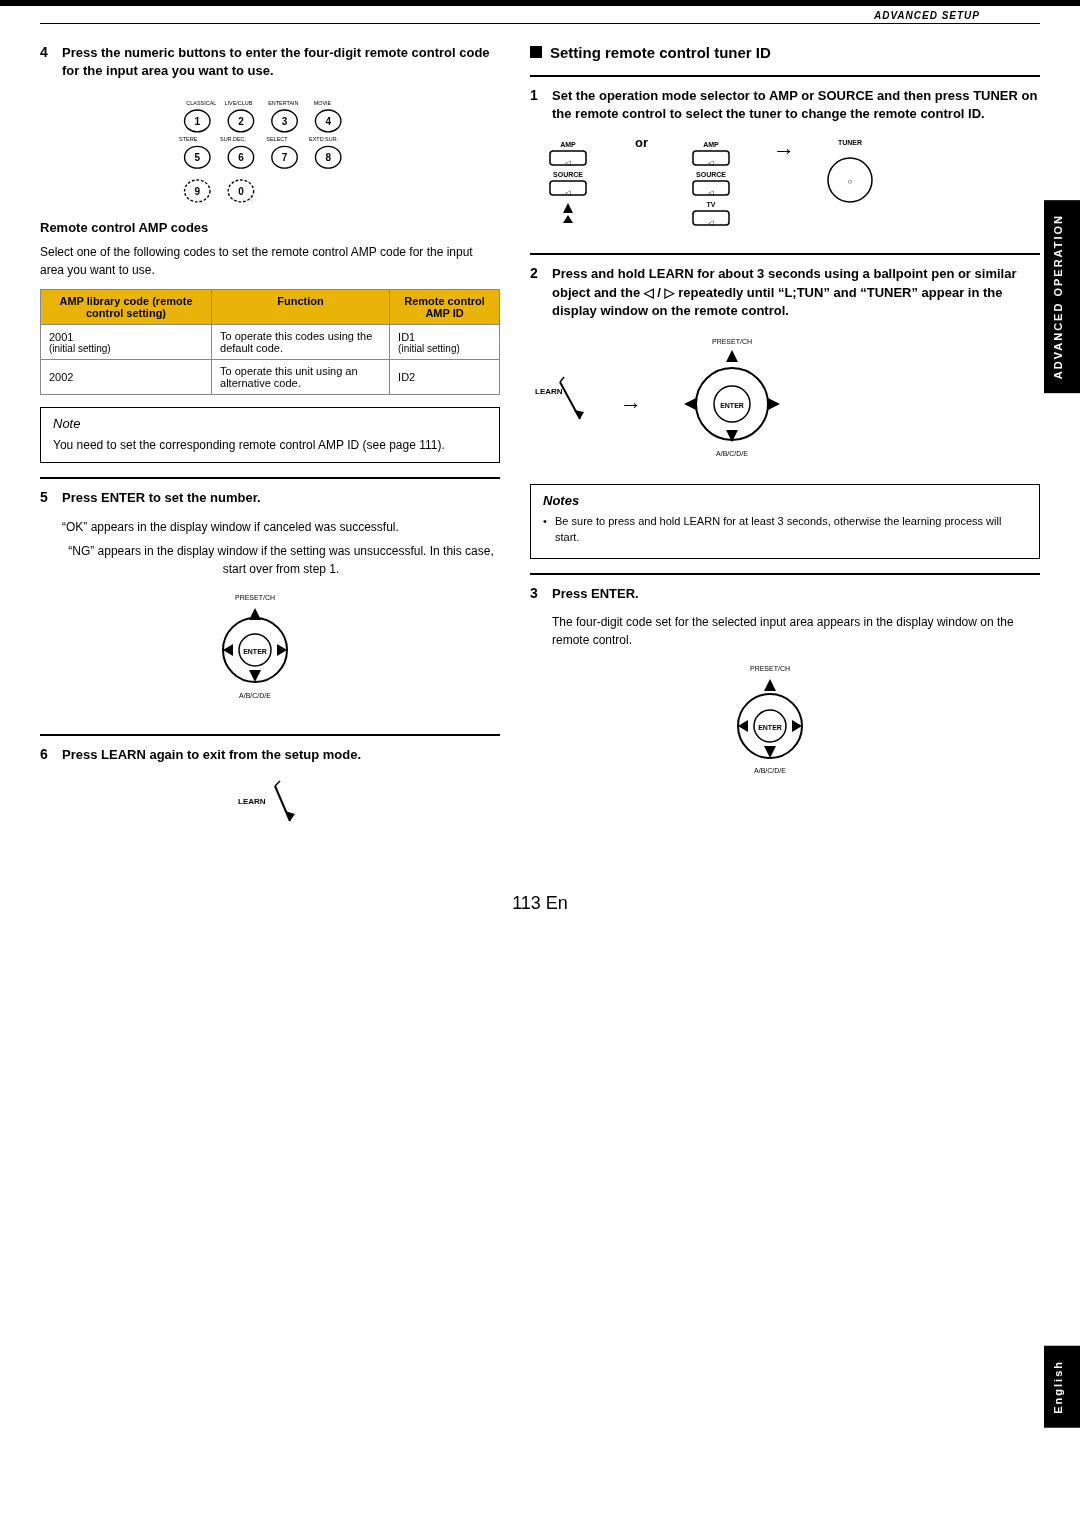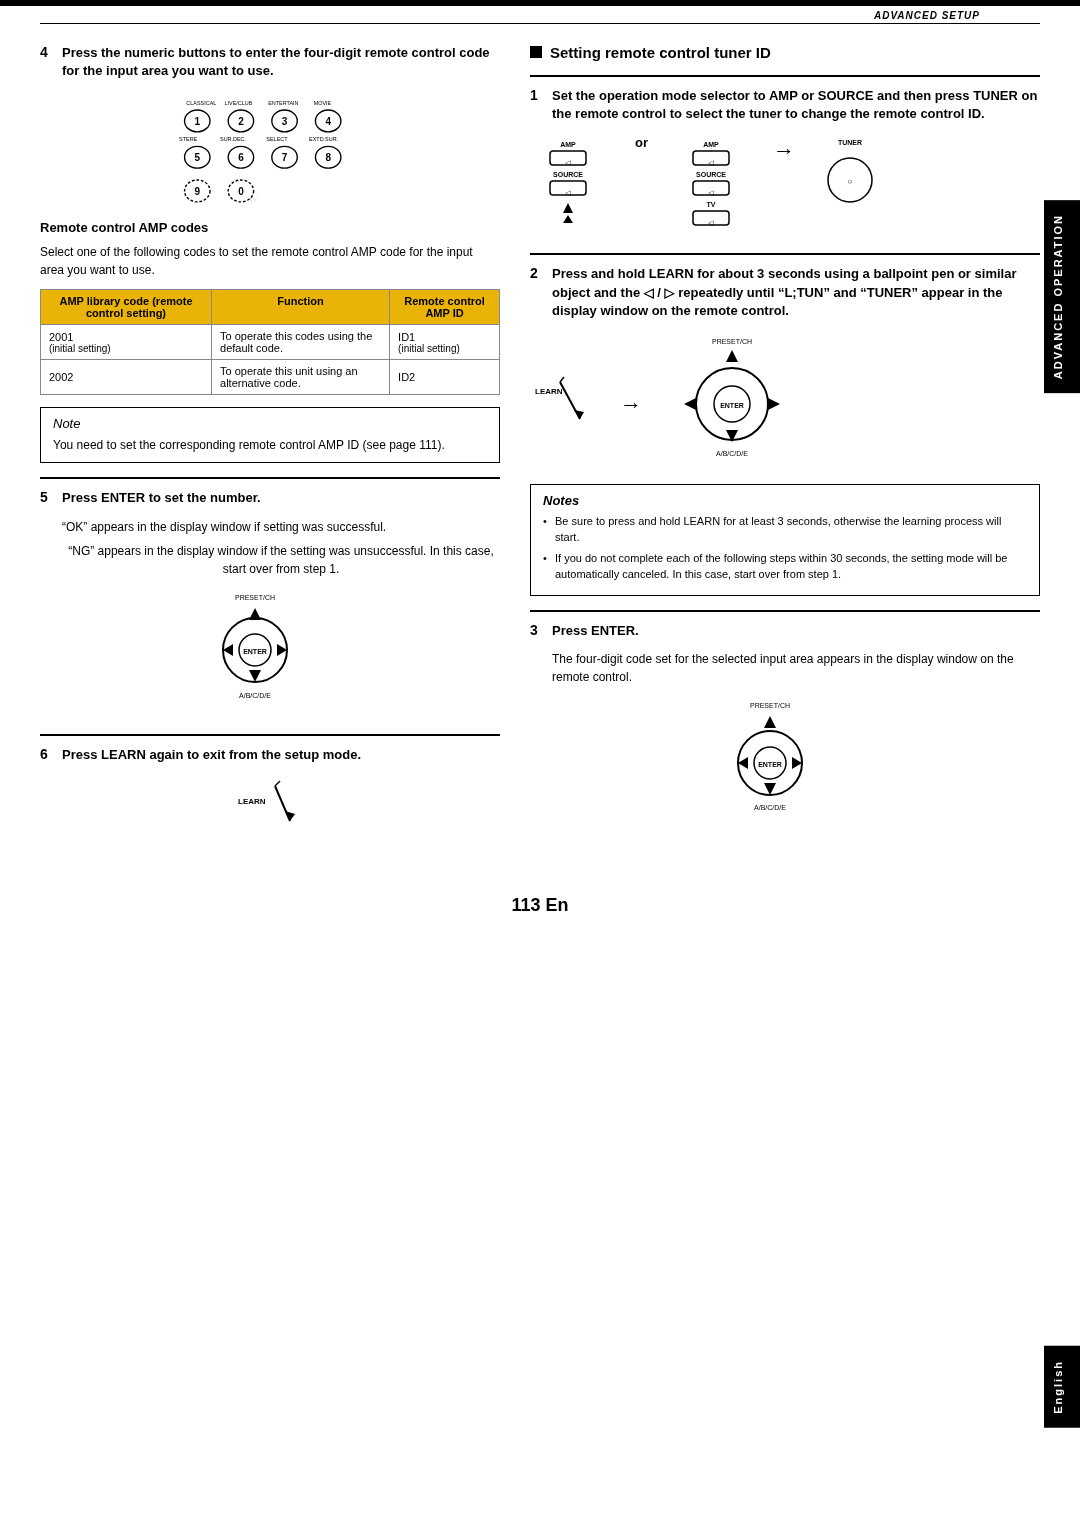--- a/index.html
+++ b/index.html
@@ -219,21 +219,21 @@
     
     .bottom-area {
       display: flex;
       justify-content: center;
       align-items: center;
       padding: 20px 40px;
       margin-top: 10px;
     }
     .page-number {
       font-size: 18px;
-      font-weight: bold;
+      font-weight: normal;
     }
 
     
     .right-tab-container {
       position: absolute;
       right: 0;
       top: 200px;
       display: flex;
       flex-direction: column;
       gap: 0;
@@ -377,21 +377,21 @@
       <div class="note-box">
         <div class="note-title">Note</div>
         <div class="note-text">You need to set the corresponding remote control AMP ID (see page 111).</div>
       </div>
 
       <hr class="divider">
       <div class="step-heading">
         <span class="step-number">5</span>
         <span class="step-text">Press ENTER to set the number.</span>
       </div>
-      <p class="body-text" style="margin-left:22px;">“OK” appears in the display window if setting was successful.</p>
+      <p class="body-text" style="margin-left:22px;">“OK” appears in the display window if canceled was successful.</p>
       <p class="body-text" style="margin-left:22px;text-align:center;">“NG” appears in the display window if the setting was unsuccessful. In this case, start over from step 1.</p>
 
       <div class="control-diagram">
         <svg width="130" height="130" viewBox="0 0 130 130">
 
           <text x="50" y="10" font-size="7" font-family="Arial" text-anchor="middle">PRESET/CH</text>
 
           <polygon points="50,18 44,30 56,30" fill="#000"></polygon>
 
           <circle cx="50" cy="60" r="32" fill="none" stroke="#000" stroke-width="2"></circle>
@@ -510,21 +510,20 @@
           <polygon points="118,72 106,66 106,78" fill="#000"></polygon>
           <polygon points="70,110 64,98 76,98" fill="#000"></polygon>
           <text x="70" y="124" font-size="7" font-family="Arial" text-anchor="middle">A/B/C/D/E</text>
         </svg>
       </div>
 
       <div class="notes-box">
         <div class="notes-title">Notes</div>
         <ul class="notes-list">
           <li>Be sure to press and hold LEARN for at least 3 seconds, otherwise the learning process will start.</li>
-          <li>If you do not complete each of the following steps within 30 seconds, the setting mode will be automatically canceled. In this case, start over from step 1.</li>
         </ul>
       </div>
 
       <hr class="divider">
       <div class="step-heading">
         <span class="step-number">3</span>
         <span class="step-text">Press ENTER.</span>
       </div>
       <p class="body-text" style="margin-left:22px;">The four-digit code set for the selected input area appears in the display window on the remote control.</p>
 

